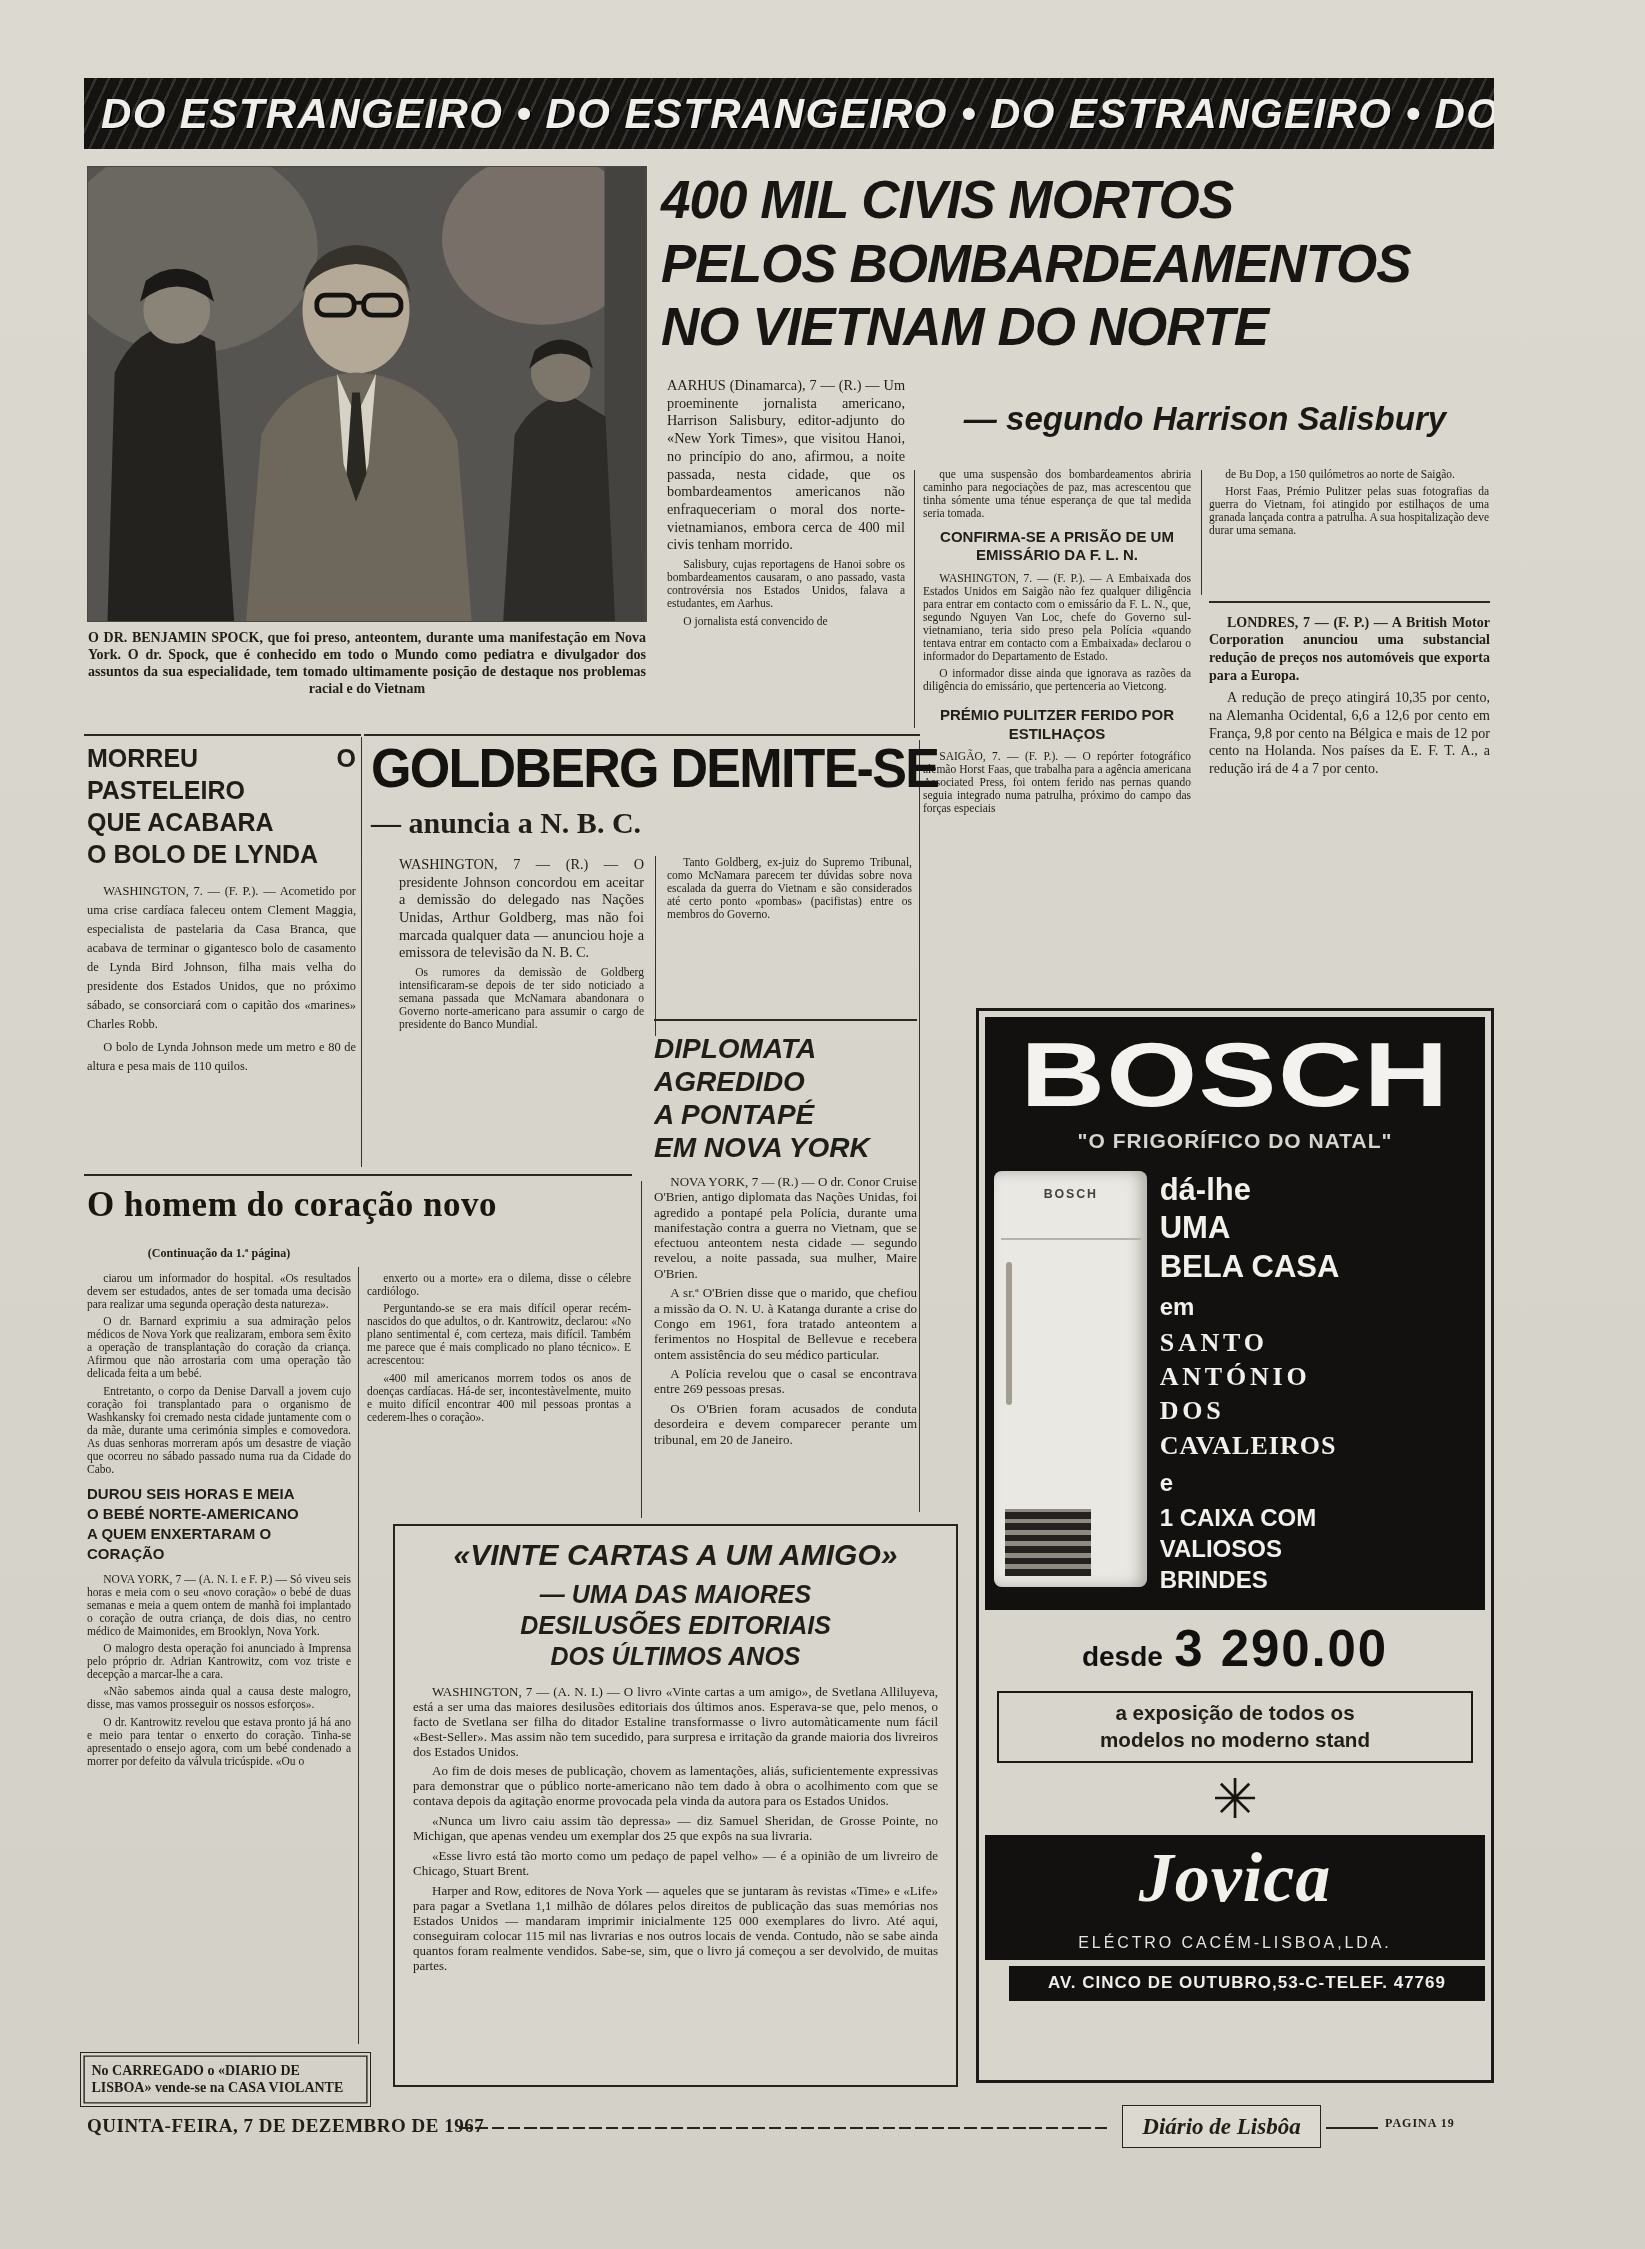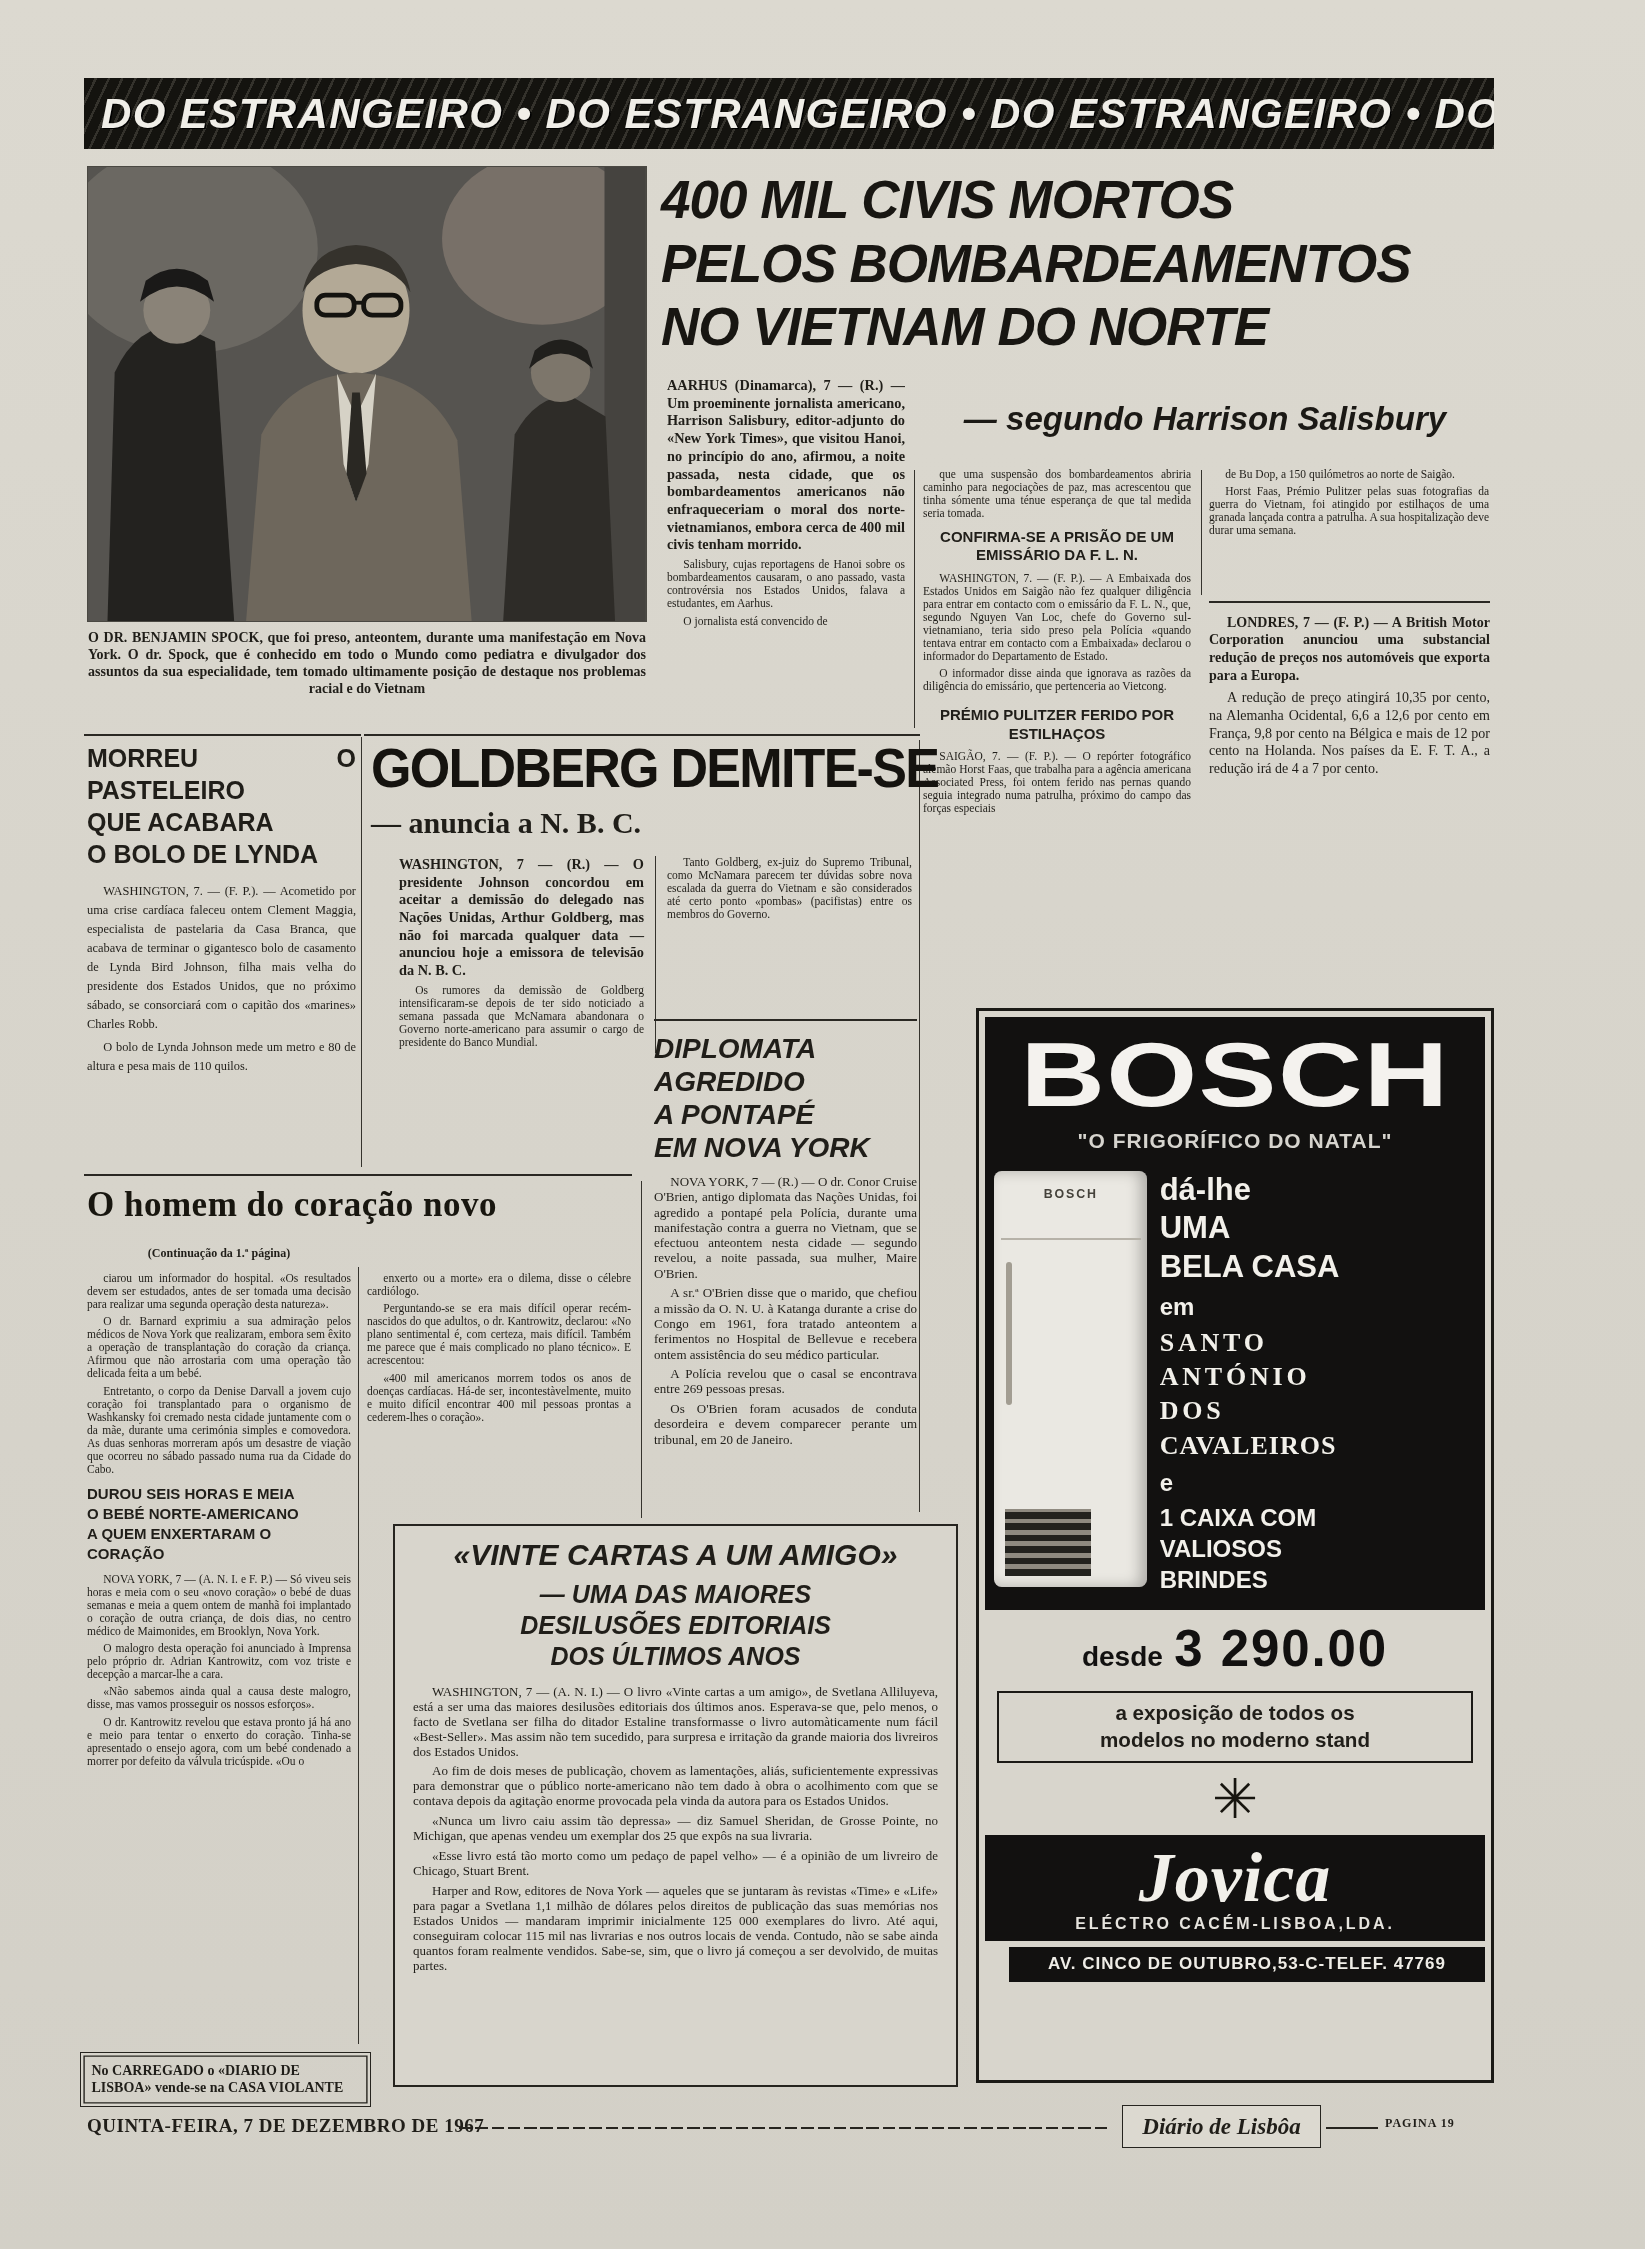--- a/index.html
+++ b/index.html
@@ -14,21 +14,21 @@
 
   
   .photo{left:88px;top:167px;width:558px;height:454px;background:#55534e;overflow:hidden;box-shadow:0 0 0 1px #4a4842;}
   .photo-caption{left:88px;top:629px;width:558px;font-weight:bold;font-size:14px;line-height:17px;text-align:justify;text-align-last:center;}
 
   
   .headline{left:661px;top:168px;width:794px;font-family:"Liberation Sans",sans-serif;font-weight:bold;font-style:italic;font-size:53px;line-height:1.2;letter-spacing:-1px;color:#181612;}
   .byline{left:918px;top:400px;width:574px;text-align:center;font-family:"Liberation Sans",sans-serif;font-weight:bold;font-style:italic;font-size:33px;color:#1b1915;}
   .news{font-size:11.5px;line-height:13px;text-align:justify;}
   .news p{margin:0 0 4.3px;text-indent:16.3px;}
-  .lead{font-weight:bold;font-size:14.3px;line-height:17.7px;text-indent:0 !important;}
+  .lead{font-weight:normal;font-size:14.3px;line-height:17.7px;text-indent:0 !important;}
   .col1{left:667px;top:377px;width:238px;height:359px;overflow:hidden;}
   .col2{left:923px;top:468px;width:268px;height:535px;overflow:hidden;}
   .col3{left:1209px;top:468px;width:280px;height:130px;overflow:hidden;}
   .subhead-sm{font-family:"Liberation Sans",sans-serif;font-weight:bold;font-size:15px;line-height:18.7px;text-align:center;margin:7.7px 0 6.7px;}
 
   
   .reducao{left:1209px;top:601px;width:281px;height:399px;overflow:hidden;border-top:2.4px solid #2a2823;padding-top:10.5px;}
   .reducao .rtitle{font-family:"Liberation Sans",sans-serif;font-weight:bold;font-style:italic;font-size:28px;line-height:32px;text-align:left;margin-bottom:8.6px;}
   .reducao p{font-size:14px;line-height:17.7px;text-align:justify;margin:0 0 4.8px;text-indent:18px;}
   .reducao p.rlead{font-weight:bold;}
@@ -90,21 +90,21 @@
   .ad-s{font-family:"Liberation Sans",sans-serif;font-weight:bold;font-size:24px;line-height:1.3;}
   .bosch-price{text-align:center;margin-top:9.6px;color:#121110;}
   .bosch-price .pre{font-family:"Liberation Sans",sans-serif;font-weight:bold;font-size:28px;margin-right:11.5px;}
   .bosch-price .num{font-family:"Liberation Sans",sans-serif;font-weight:bold;font-size:51px;letter-spacing:1.9px;}
   .visite{border:2.4px solid #1b1a16;margin:12.4px 12.4px 0;padding:7.7px 3.8px;text-align:center;}
   .visite .vt{font-family:"Liberation Sans",sans-serif;font-weight:bold;font-size:38px;letter-spacing:2.9px;}
   .visite .vl{font-family:"Liberation Sans",sans-serif;font-weight:bold;font-size:20.6px;line-height:1.3;}
   .flower{text-align:center;font-size:55px;line-height:1;margin-top:8.6px;color:#17150f;}
   .jovica{background:#121110;margin-top:7.7px;padding:8.6px 4.8px 7.7px;text-align:center;color:#f2f0ea;}
   .jovica .jname{font-family:"Liberation Serif",serif;font-weight:bold;font-style:italic;font-size:70px;line-height:1;letter-spacing:1px;}
-  .jovica .jsub{margin-top:2px;font-family:"Liberation Sans",sans-serif;font-weight:bold;font-size:16px;letter-spacing:2.9px;color:#e6e4de;}
+  .jovica .jsub{margin-top:21px;font-family:"Liberation Sans",sans-serif;font-weight:normal;font-size:16px;letter-spacing:2.9px;color:#e6e4de;}
   .address{background:#121110;margin-top:5.7px;padding:7.7px 3.8px;text-align:center;font-family:"Liberation Sans",sans-serif;font-weight:bold;font-size:17px;letter-spacing:1px;color:#efede7;margin-left:24px;}
 
   
   .f-date{left:87px;top:2115px;font-weight:bold;font-size:19px;letter-spacing:0.5px;}
   .f-line1{left:459px;top:2127px;width:650px;height:1.9px;background:repeating-linear-gradient(90deg,#26241f 0 12.4px,transparent 12.4px 16.3px);position:absolute;}
   .masthead{left:1122px;top:2105px;width:197px;height:41px;border:1.9px solid #26241f;display:flex;align-items:center;justify-content:center;font-weight:bold;font-style:italic;font-size:23px;background:#dcd9d0;}
   .f-line2{left:1326px;top:2127px;width:52px;height:1.9px;background:#26241f;position:absolute;}
   .f-page{left:1385px;top:2116px;font-weight:bold;font-size:12px;letter-spacing:1px;}
 </style>
 </head>

